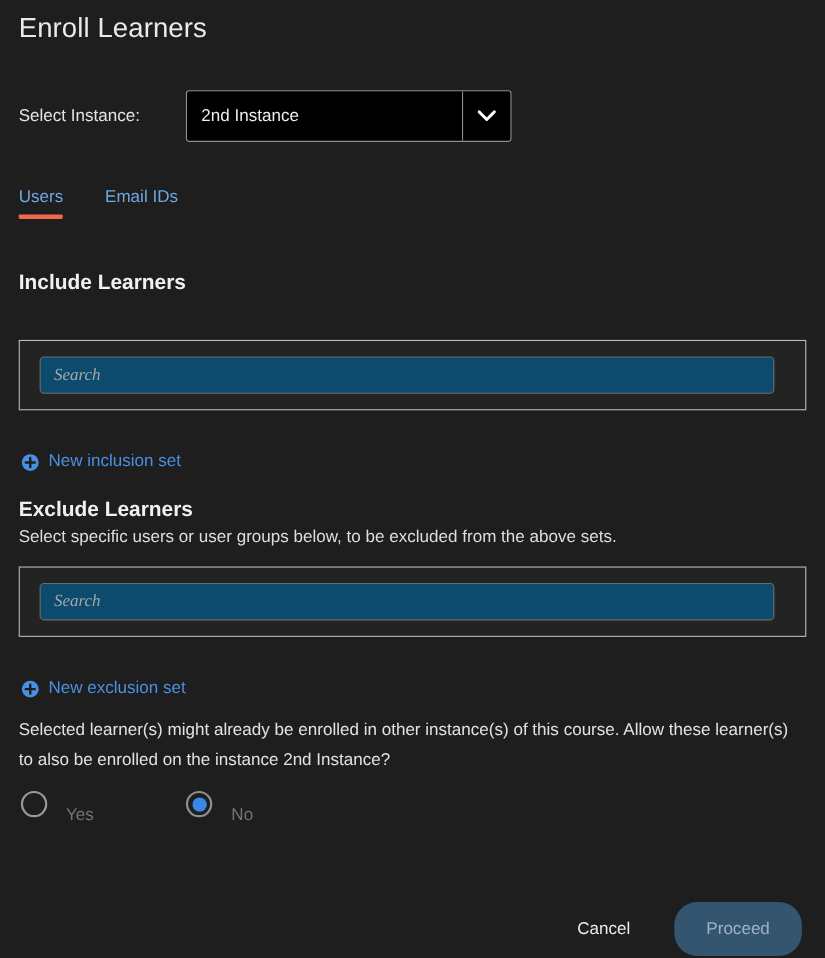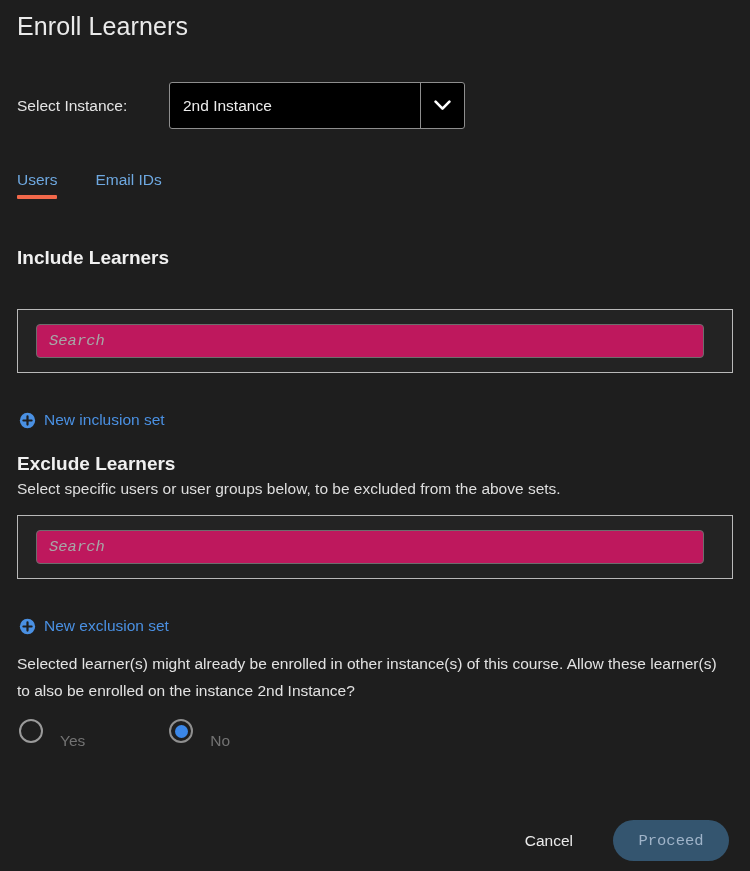--- a/index.html
+++ b/index.html
@@ -136,26 +136,26 @@
   }
   #include-box { top: 309px; }
   #exclude-box { top: 515px; }
 
   .search-input {
     position: absolute;
     left: 18px;
     top: 14px;
     width: 668px;
     height: 34px;
-    background: #be185d;
+    background: #0c4a6e;
     border: 1px solid #6d6d6d;
     border-radius: 4px;
     box-sizing: border-box;
     color: #e6e6e6;
-    font-family: Liberation Mono, monospace;
+    font-family: Liberation Serif, serif;
     font-size: 15.5px;
     padding: 0 12px;
     outline: none;
   }
   .search-input::placeholder {
     color: #a7a7a7;
     font-style: italic;
     opacity: 1;
   }
 
@@ -249,23 +249,23 @@
     cursor: pointer;
     padding: 8px 4px;
     margin-right: 36px;
   }
   .proceed-btn {
     font-size: 15.5px;
     color: #9fb3c8;
     background: #34556f;
     border: none;
     border-radius: 21px;
-    font-family: Liberation Mono, monospace;
+    font-family: Liberation Sans, sans-serif;
     width: 116px;
-    height: 41px;
+    height: 49px;
     cursor: default;
   }
 </style>
 </head>
 <body>
 
 <div class="dialog">
 
   <div class="page-title">Enroll Learners</div>
 

